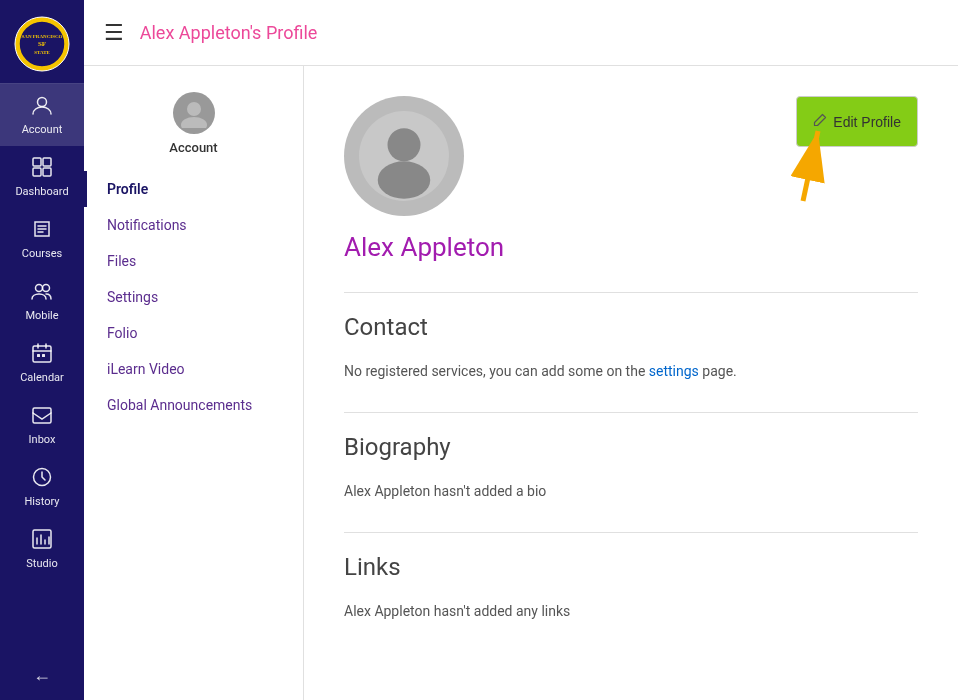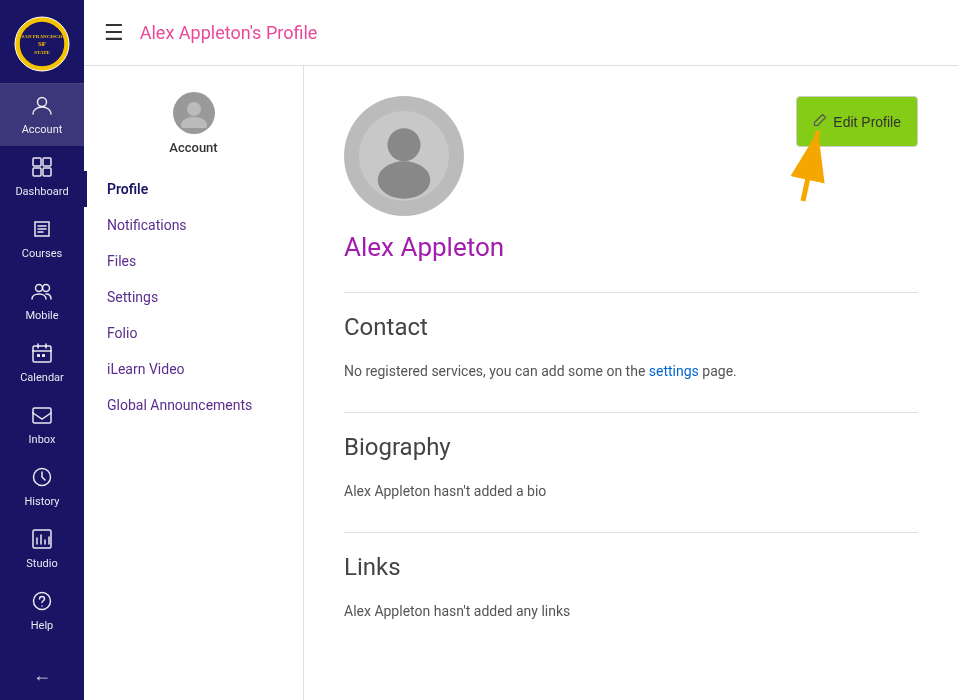--- a/index.html
+++ b/index.html
@@ -329,30 +329,20 @@
     <div class="sidebar-item">
       <span class="sidebar-icon">
         <svg width="22" height="22" viewBox="0 0 22 22" fill="none">
           <rect x="2" y="2" width="18" height="18" rx="1.5" stroke="rgba(255,255,255,0.9)" stroke-width="1.5"></rect>
           <path d="M6 16V10M10 16V7M14 16V12M18 16V9" stroke="rgba(255,255,255,0.9)" stroke-width="1.5" stroke-linecap="round"></path>
         </svg>
       </span>
       <span class="sidebar-label">Studio</span>
     </div>
 
-    <div class="sidebar-item">
-      <span class="sidebar-icon">
-        <svg width="22" height="22" viewBox="0 0 22 22" fill="none">
-          <circle cx="11" cy="11" r="8.5" stroke="rgba(255,255,255,0.9)" stroke-width="1.5"></circle>
-          <path d="M8.5 9c0-1.38 1.12-2.5 2.5-2.5s2.5 1.12 2.5 2.5c0 1.5-2.5 2-2.5 3.5" stroke="rgba(255,255,255,0.9)" stroke-width="1.5" stroke-linecap="round"></path>
-          <circle cx="11" cy="16" r="0.75" fill="rgba(255,255,255,0.9)"></circle>
-        </svg>
-      </span>
-      <span class="sidebar-label">Help</span>
-    </div>
   </div>
 
   <div class="sidebar-bottom">
     <div class="sidebar-collapse">
       <span>←</span>
     </div>
   </div>
 </div>
 
 <div class="main-area">

